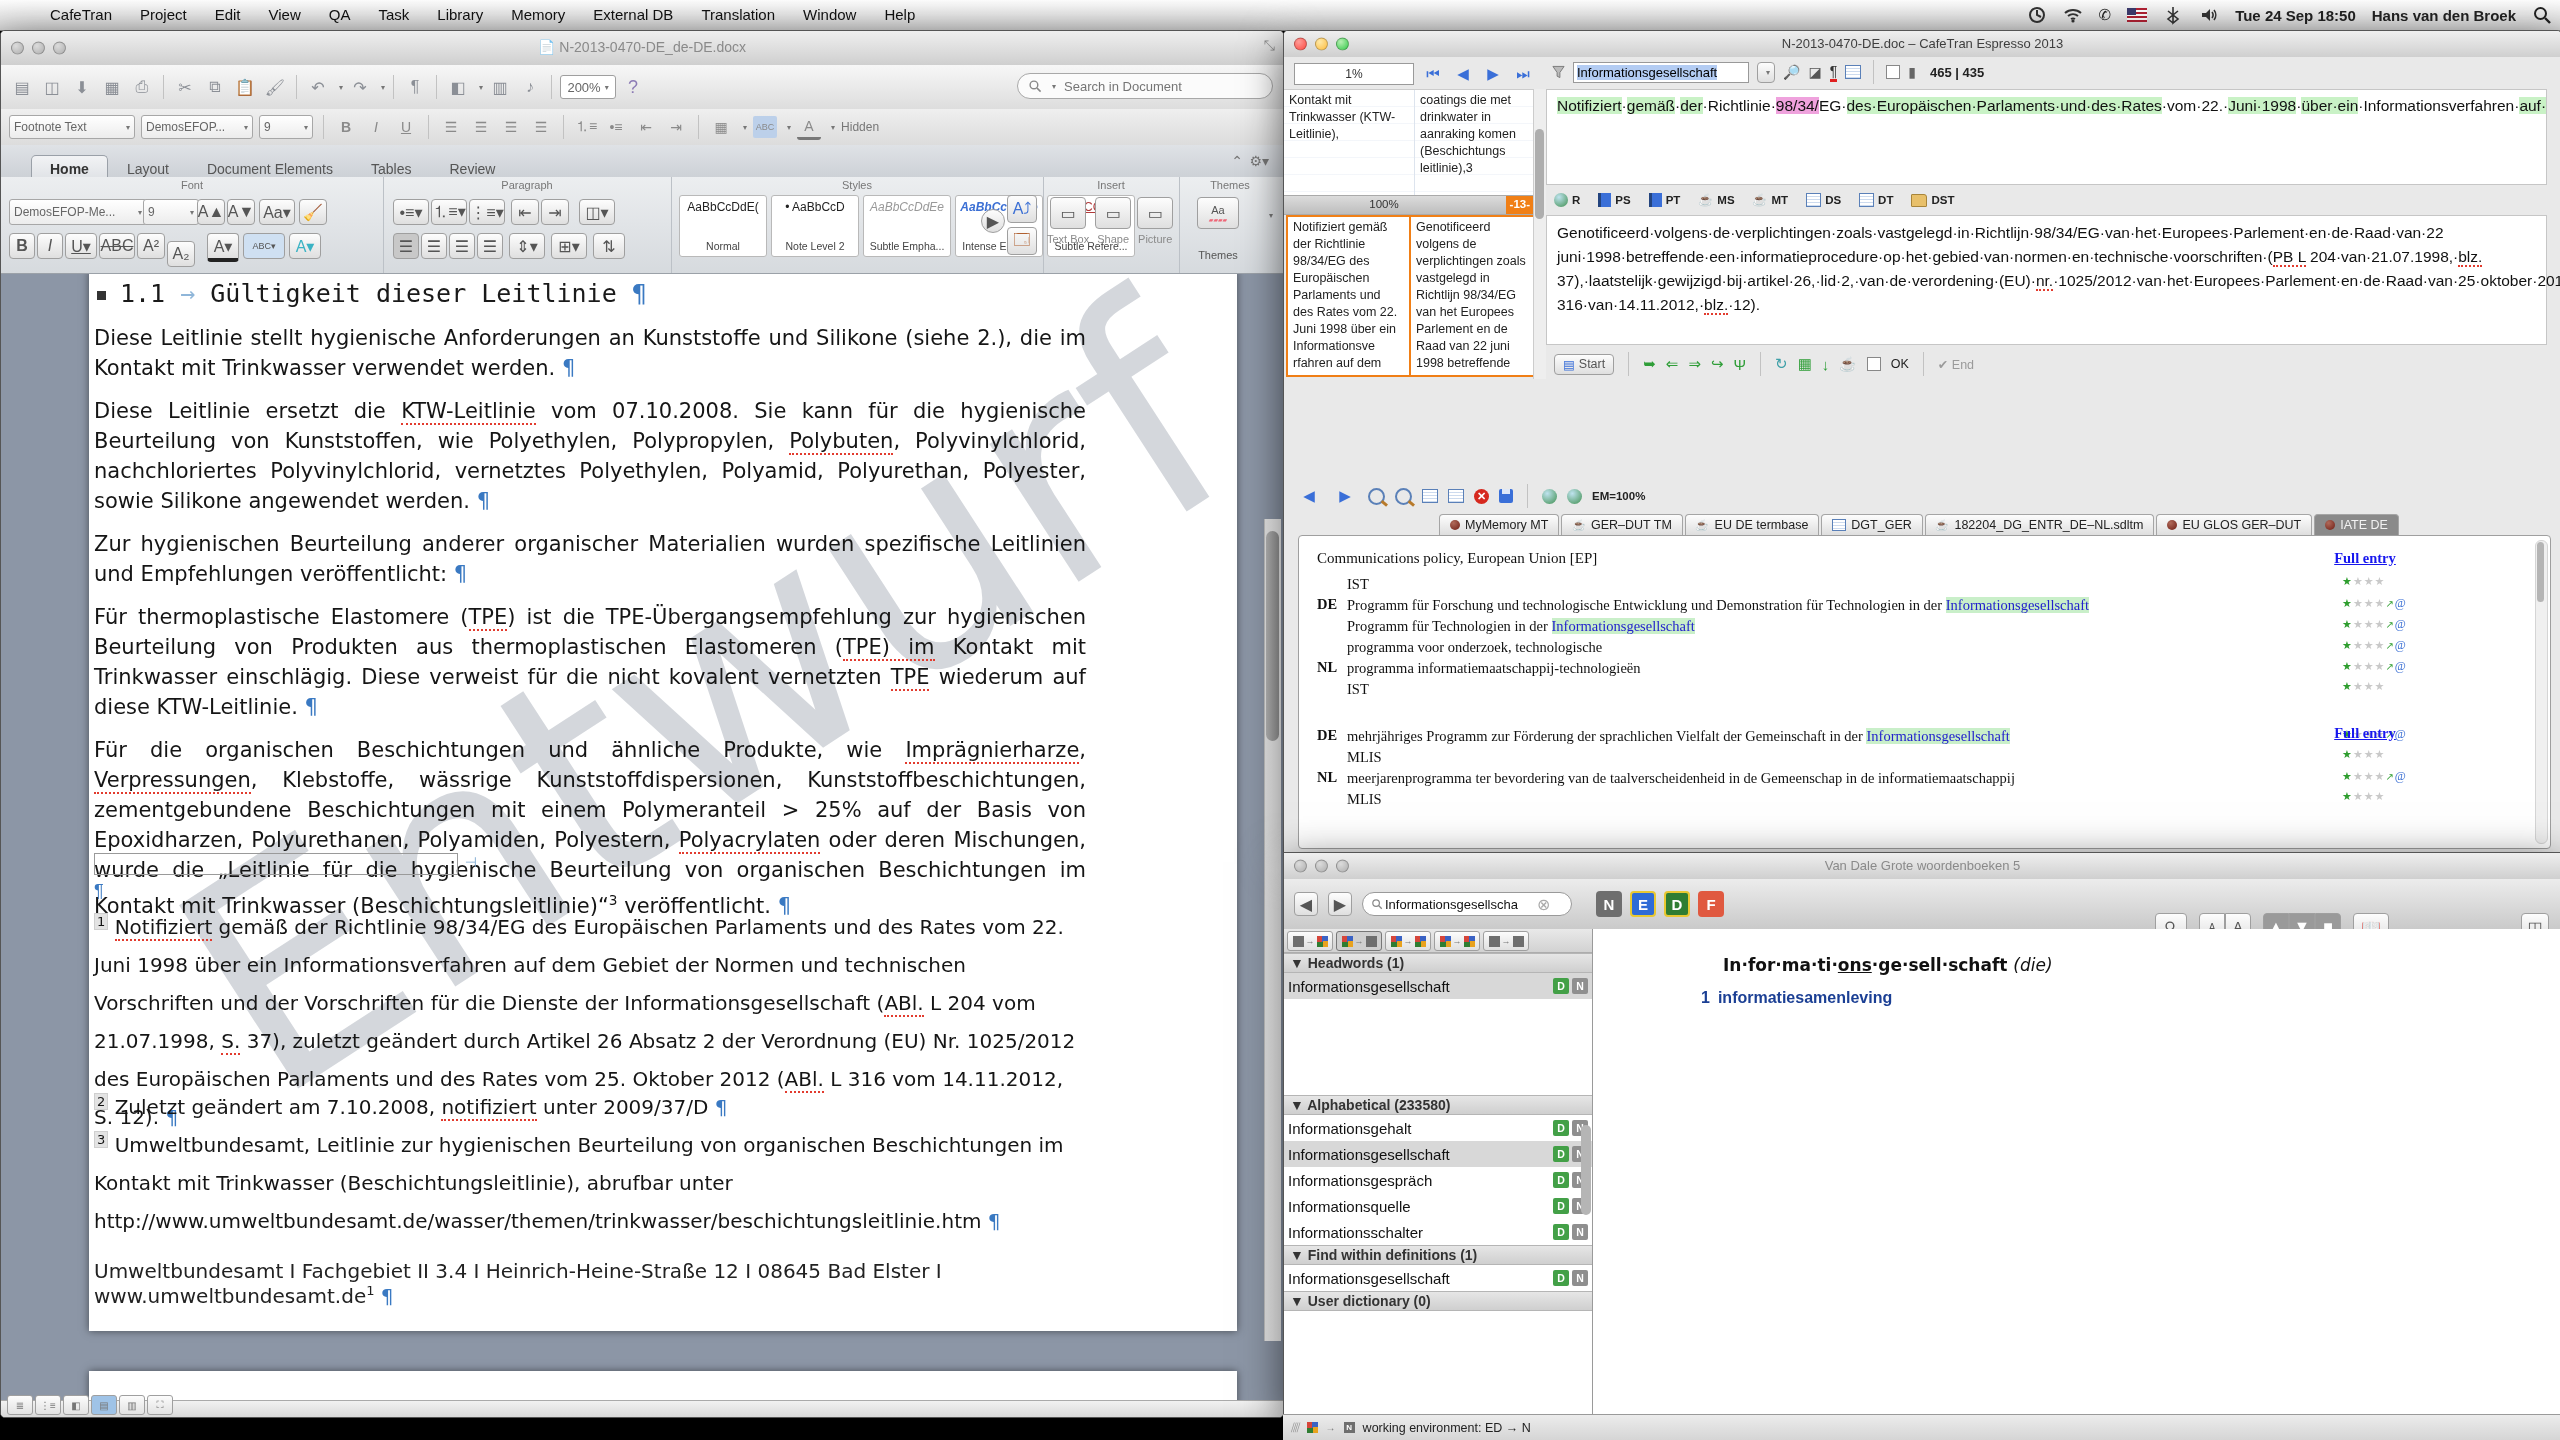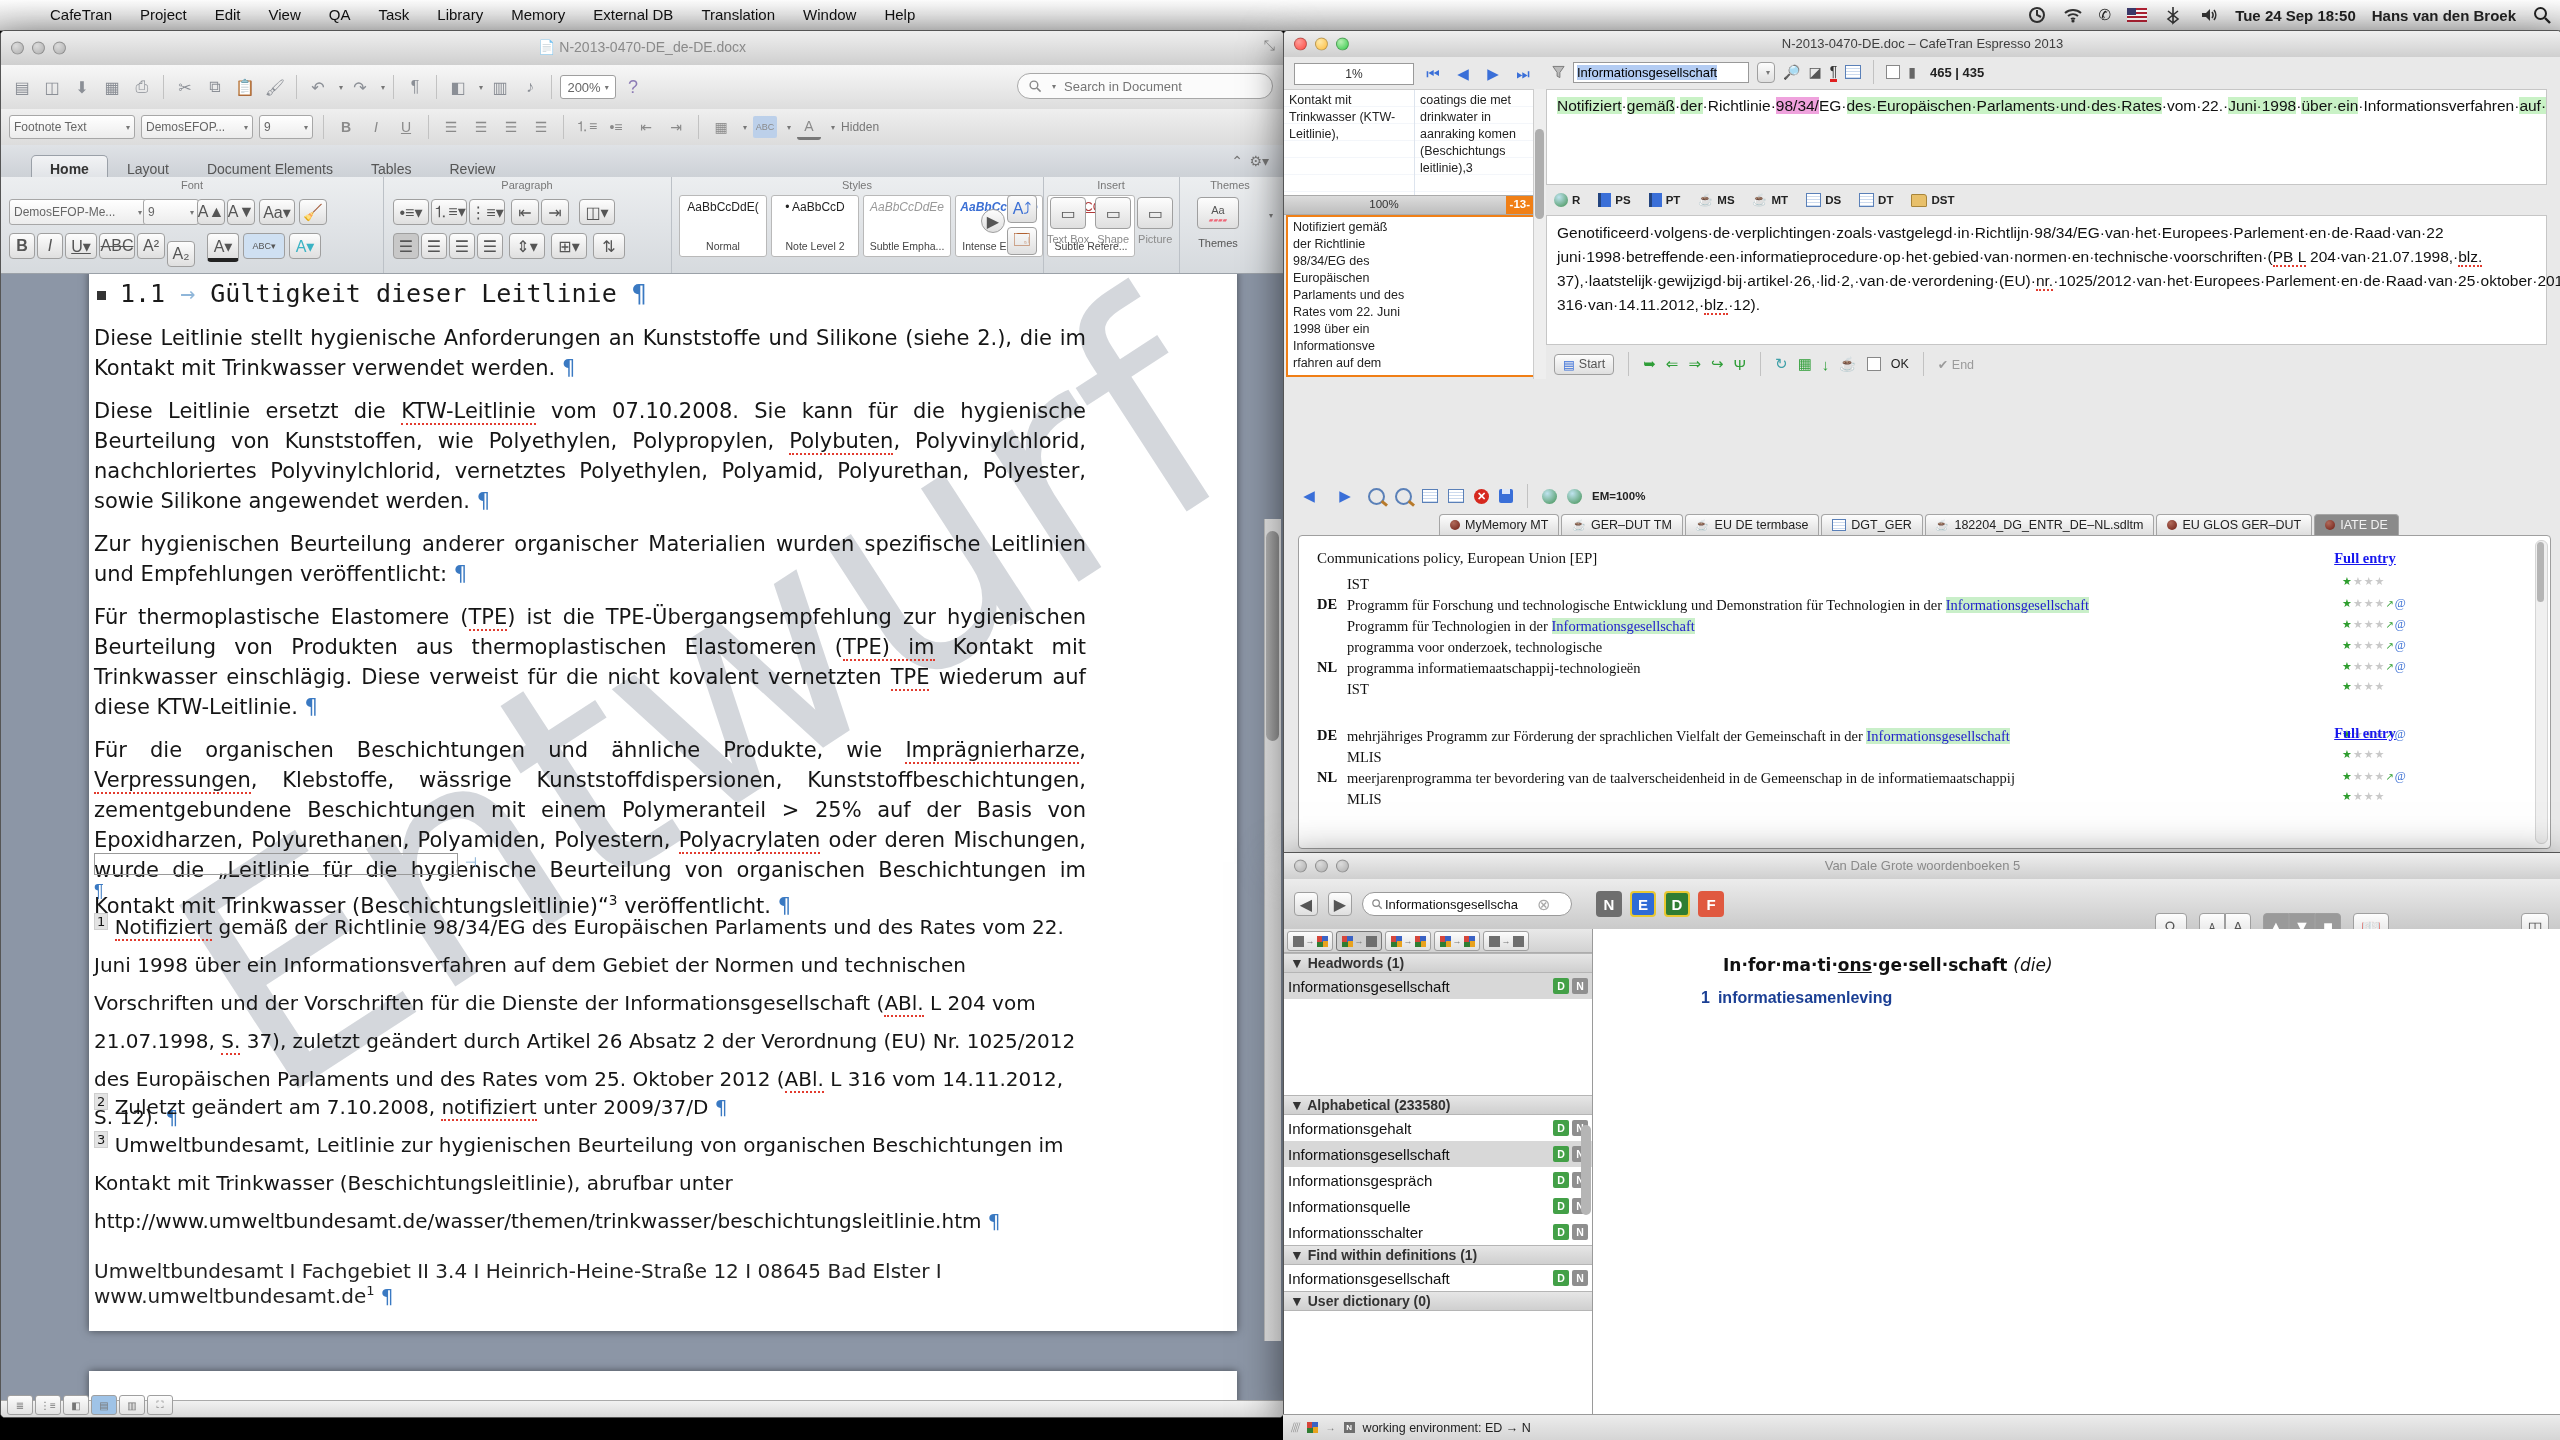--- a/index.html
+++ b/index.html
@@ -392,21 +392,21 @@
           </span>
 
           <span style="display:inline-flex;flex-direction:column;align-items:center;gap:4px;">
             <span class="btnbox" style="width:34px;height:30px;">▭</span>
             <span style="font-size:11px;color:#8a8a8a;">Picture</span>
           </span>
         </div>
     </div>
     <div class="rgroup" style="left:1178px;width:102px;border-right:none;">
       <div class="rglabel">Themes</div>
-      <span style="position:absolute;left:18px;top:20px;display:inline-flex;flex-direction:column;align-items:center;gap:8px;">
+      <span style="position:absolute;left:18px;top:20px;display:inline-flex;flex-direction:column;align-items:center;gap:20px;">
         <span class="btnbox" style="width:40px;height:30px;flex-direction:column;font-size:11px;">Aa<span style="font-size:6px;color:#e67;">▰▰▰▰</span></span>
         <span style="font-size:11px;color:#555;">Themes</span>
       </span>
       <span class="caret abs" style="right:8px;top:34px;">▾</span>
     </div>
   </div>
   <div id="docarea">
     <div id="page1">
       <div id="wm">Entwurf</div>
       <div id="heading"><span class="bullet"></span><span><span class="r ">1.1</span><span class="r tab"> → </span><span class="r ">Gültigkeit dieser Leitlinie</span><span class="r pil"> ¶</span></span></div>
@@ -460,20 +460,21 @@
     <div id="gridtop">
       <div class="gcell">Kontakt mit Trinkwasser (KTW-Leitlinie),</div>
       <div class="gcell">coatings die met drinkwater in aanraking komen (Beschichtungs leitlinie),3</div>
     </div>
     <div id="matchbar">
       <span id="matchpct">100%</span>
       <span id="diffbadge">-13-</span>
     </div>
     <div id="curseg">
       <div class="ccell">Notifiziert gemäß der Richtlinie 98/34/EG des Europäischen Parlaments und des Rates vom 22. Juni 1998 über ein Informationsve rfahren auf dem Gebiet</div>
+      <div class="ccell">Genotificeerd volgens de verplichtingen zoals vastgelegd in Richtlijn 98/34/EG van het Europees Parlement en de Raad van 22 juni 1998 betreffende</div>
     </div>
     <div id="gridscroll">
         <div class="th"></div>
       </div>
   </div>
   <div id="ctright">
     <div id="filterrow">
       <svg width="13" height="14" viewBox="0 0 14 14">
           <path d="M1 1h12L8.5 7.5V13l-3-1.5V7.5z" fill="#bbb" stroke="#777"></path>
         </svg>

